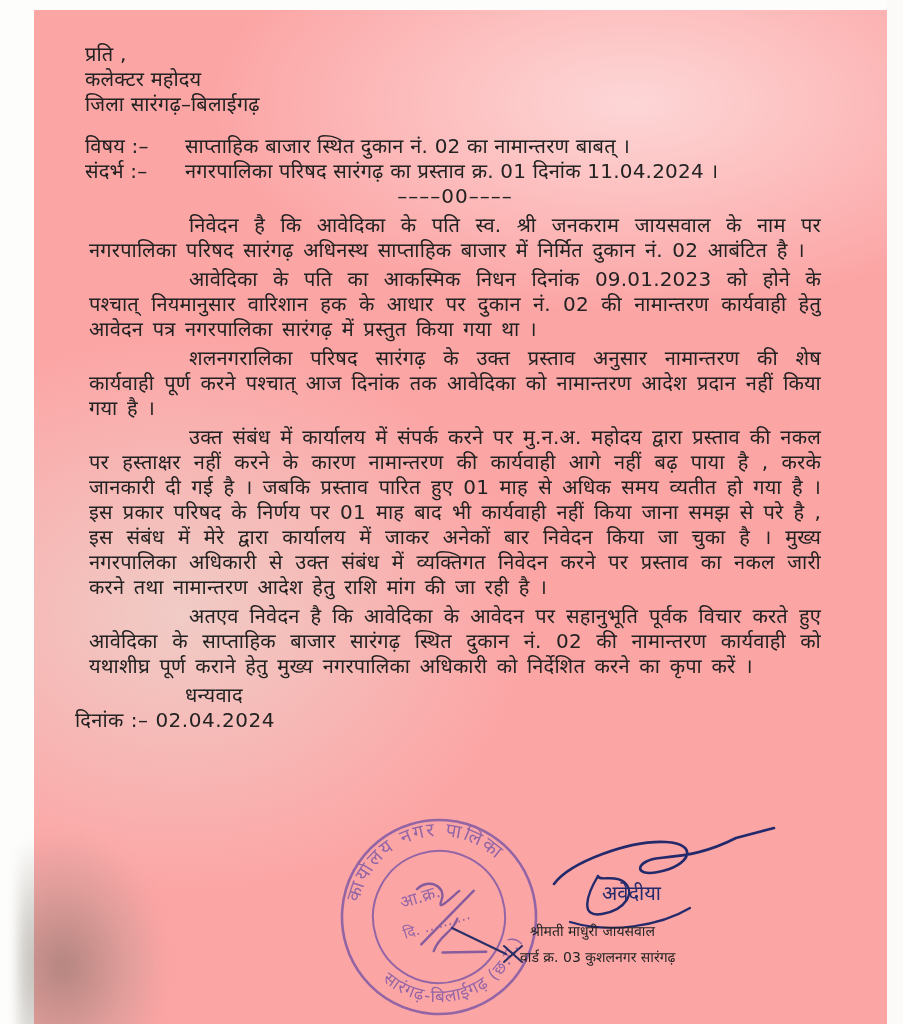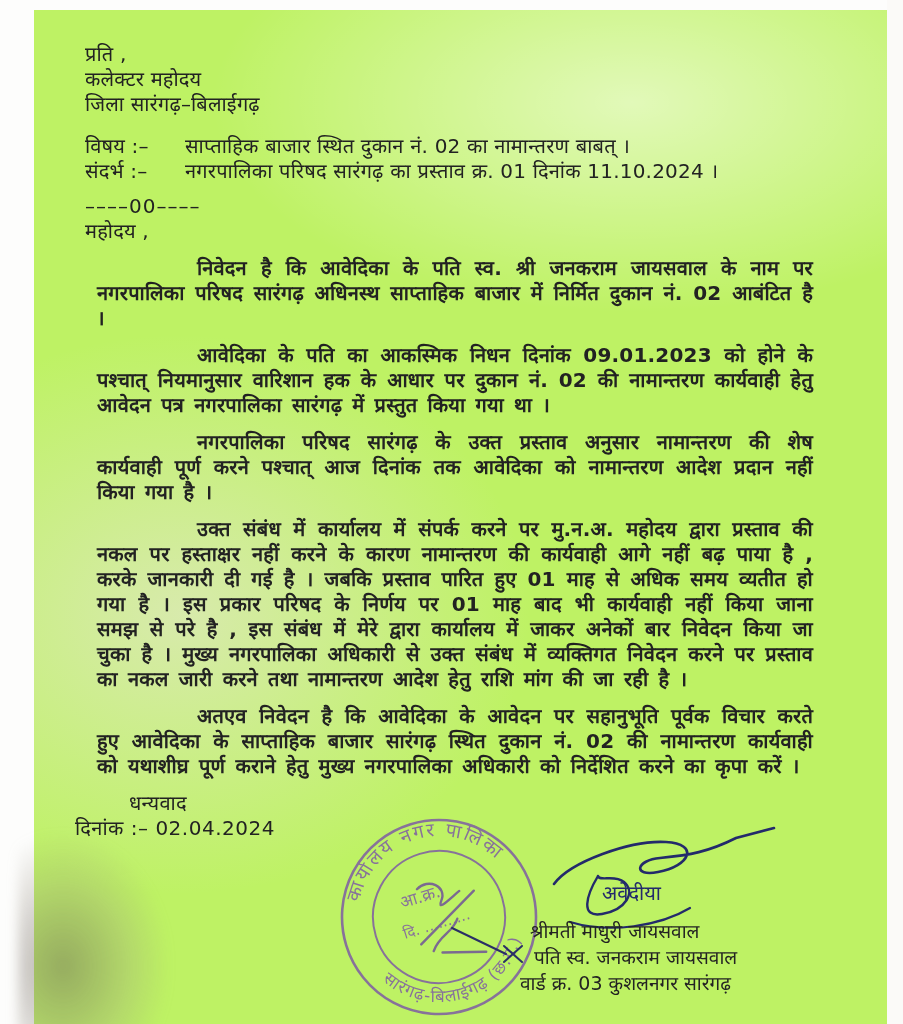--- a/index.html
+++ b/index.html
@@ -6,21 +6,21 @@
   html, body { background: #ffffff; }
   body {
     font-family: "DejaVu Sans", "Liberation Sans", sans-serif;
     color: #1f1f1f;
   }
   .page {
     position: relative;
     width: 903px;
     height: 1024px;
     margin: 0 auto;
-    background: #bef264;
+    background: #fca5a5;
     overflow: hidden;
   }
   
   .page::before {
     content: "";
     position: absolute; inset: 0;
     background:
       radial-gradient(ellipse 600px 300px at 70% 10%, rgba(255,255,255,.55), transparent 70%),
       radial-gradient(ellipse 500px 400px at 20% 60%, rgba(233,229,220,.6), transparent 70%);
     pointer-events: none;
@@ -42,30 +42,29 @@
     line-height: 25px;
     font-weight: 500;
     letter-spacing: .2px;
     color: #222;
   }
   .addressee { }
   .meta { margin-top: 17px; }
   .row { display: flex; justify-content: space-between; }
   .row .label { width: 100px; flex: 0 0 100px; }
   .row .value { flex: 1; }
-  .divider { text-align: left; letter-spacing: 1px; margin-top: 10px; }
+  .divider { text-align: center; letter-spacing: 1px; }
   .greeting { margin-top: 0; }
   p.body-par {
     text-align: justify;
     text-indent: 100px;
     word-spacing: 3px;
-    margin: 12px;
-    font-weight: bold;
+    margin: 4px;
   }
-  .closing { margin-left: 44px; }
+  .closing { margin-left: 100px; }
   .date-line { margin-left: -10px; letter-spacing: .5px; }
 
   .stamp {
     position: absolute;
     left: 328px; top: 806px;
     width: 222px; height: 222px;
     transform: rotate(-17deg);
     opacity: .82;
   }
   .stamp text { fill: #7c57a6; font-family: "DejaVu Sans", sans-serif; }
@@ -84,21 +83,21 @@
     position: absolute;
     left: 448px; top: 922px;
     width: 90px; height: 48px;
   }
   .connector path { stroke: #2a2f66; fill: none; stroke-linecap: round; }
 
   .signatory {
     position: absolute;
     left: 520px; top: 918px;
     width: 290px;
-    font-size: 19px;
+    font-size: 14px;
     line-height: 26px;
     font-weight: 500;
     color: #232323;
     text-align: left;
   }
   .signatory .line { white-space: nowrap; }
   .signatory .line.l1 { margin-left: 10px; }
   .signatory .line.l2 { margin-left: 14px; }
   .signatory .line.l3 { }
 </style>
@@ -118,30 +117,29 @@
       <div class="line">जिला सारंगढ़–बिलाईगढ़</div>
     </div>
 
     <div class="meta">
       <div class="row">
         <span class="label">विषय :–</span>
         <span class="value">साप्ताहिक बाजार स्थित दुकान नं. 02 का नामान्तरण बाबत् ।</span>
       </div>
       <div class="row">
         <span class="label">संदर्भ :–</span>
-        <span class="value">नगरपालिका परिषद सारंगढ़ का प्रस्ताव क्र. 01 दिनांक 11.10.2024 ।</span>
+        <span class="value">नगरपालिका परिषद सारंगढ़ का प्रस्ताव क्र. 01 दिनांक 11.04.2024 ।</span>
       </div>
     </div>
 
     <div class="divider">––––00––––</div>
-    <div class="greeting">महोदय ,</div>
 
     <p class="body-par">निवेदन है कि आवेदिका के पति स्व. श्री जनकराम जायसवाल के नाम पर नगरपालिका परिषद सारंगढ़ अधिनस्थ साप्ताहिक बाजार में निर्मित दुकान नं. 02 आबंटित है ।</p>
     <p class="body-par">आवेदिका के पति का आकस्मिक निधन दिनांक 09.01.2023 को होने के पश्चात् नियमानुसार वारिशान हक के आधार पर दुकान नं. 02 की नामान्तरण कार्यवाही हेतु आवेदन पत्र नगरपालिका सारंगढ़ में प्रस्तुत किया गया था ।</p>
-    <p class="body-par">नगरपालिका परिषद सारंगढ़ के उक्त प्रस्ताव अनुसार नामान्तरण की शेष कार्यवाही पूर्ण करने पश्चात् आज दिनांक तक आवेदिका को नामान्तरण आदेश प्रदान नहीं किया गया है ।</p>
+    <p class="body-par">शलनगरालिका परिषद सारंगढ़ के उक्त प्रस्ताव अनुसार नामान्तरण की शेष कार्यवाही पूर्ण करने पश्चात् आज दिनांक तक आवेदिका को नामान्तरण आदेश प्रदान नहीं किया गया है ।</p>
     <p class="body-par">उक्त संबंध में कार्यालय में संपर्क करने पर मु.न.अ. महोदय द्वारा प्रस्ताव की नकल पर हस्ताक्षर नहीं करने के कारण नामान्तरण की कार्यवाही आगे नहीं बढ़ पाया है , करके जानकारी दी गई है । जबकि प्रस्ताव पारित हुए 01 माह से अधिक समय व्यतीत हो गया है । इस प्रकार परिषद के निर्णय पर 01 माह बाद भी कार्यवाही नहीं किया जाना समझ से परे है , इस संबंध में मेरे द्वारा कार्यालय में जाकर अनेकों बार निवेदन किया जा चुका है । मुख्य नगरपालिका अधिकारी से उक्त संबंध में व्यक्तिगत निवेदन करने पर प्रस्ताव का नकल जारी करने तथा नामान्तरण आदेश हेतु राशि मांग की जा रही है ।</p>
     <p class="body-par">अतएव निवेदन है कि आवेदिका के आवेदन पर सहानुभूति पूर्वक विचार करते हुए आवेदिका के साप्ताहिक बाजार सारंगढ़ स्थित दुकान नं. 02 की नामान्तरण कार्यवाही को यथाशीघ्र पूर्ण कराने हेतु मुख्य नगरपालिका अधिकारी को निर्देशित करने का कृपा करें ।</p>
 
     <div class="closing">धन्यवाद</div>
     <div class="date-line">दिनांक :– 02.04.2024</div>
   </div>
 
   <svg class="stamp" viewBox="0 0 222 222">
     <defs>
       <path id="arcTop" d="M 30 111 A 81 81 0 0 1 192 111" fill="none"></path>
@@ -172,16 +170,15 @@
     <text x="62" y="78" font-size="20">अवेदीया</text>
   </svg>
 
   <svg class="connector" viewBox="0 0 90 48">
     <path stroke-width="2" d="M 4 6 L 58 32"></path>
     <path stroke-width="2" d="M 56 24 L 74 40 M 74 24 L 56 40"></path>
   </svg>
 
   <div class="signatory">
     <div class="line l1">श्रीमती माधुरी जायसवाल</div>
-    <div class="line l2">पति स्व. जनकराम जायसवाल</div>
     <div class="line l3">वार्ड क्र. 03 कुशलनगर सारंगढ़</div>
   </div>
 </div>
 
 </body></html>

